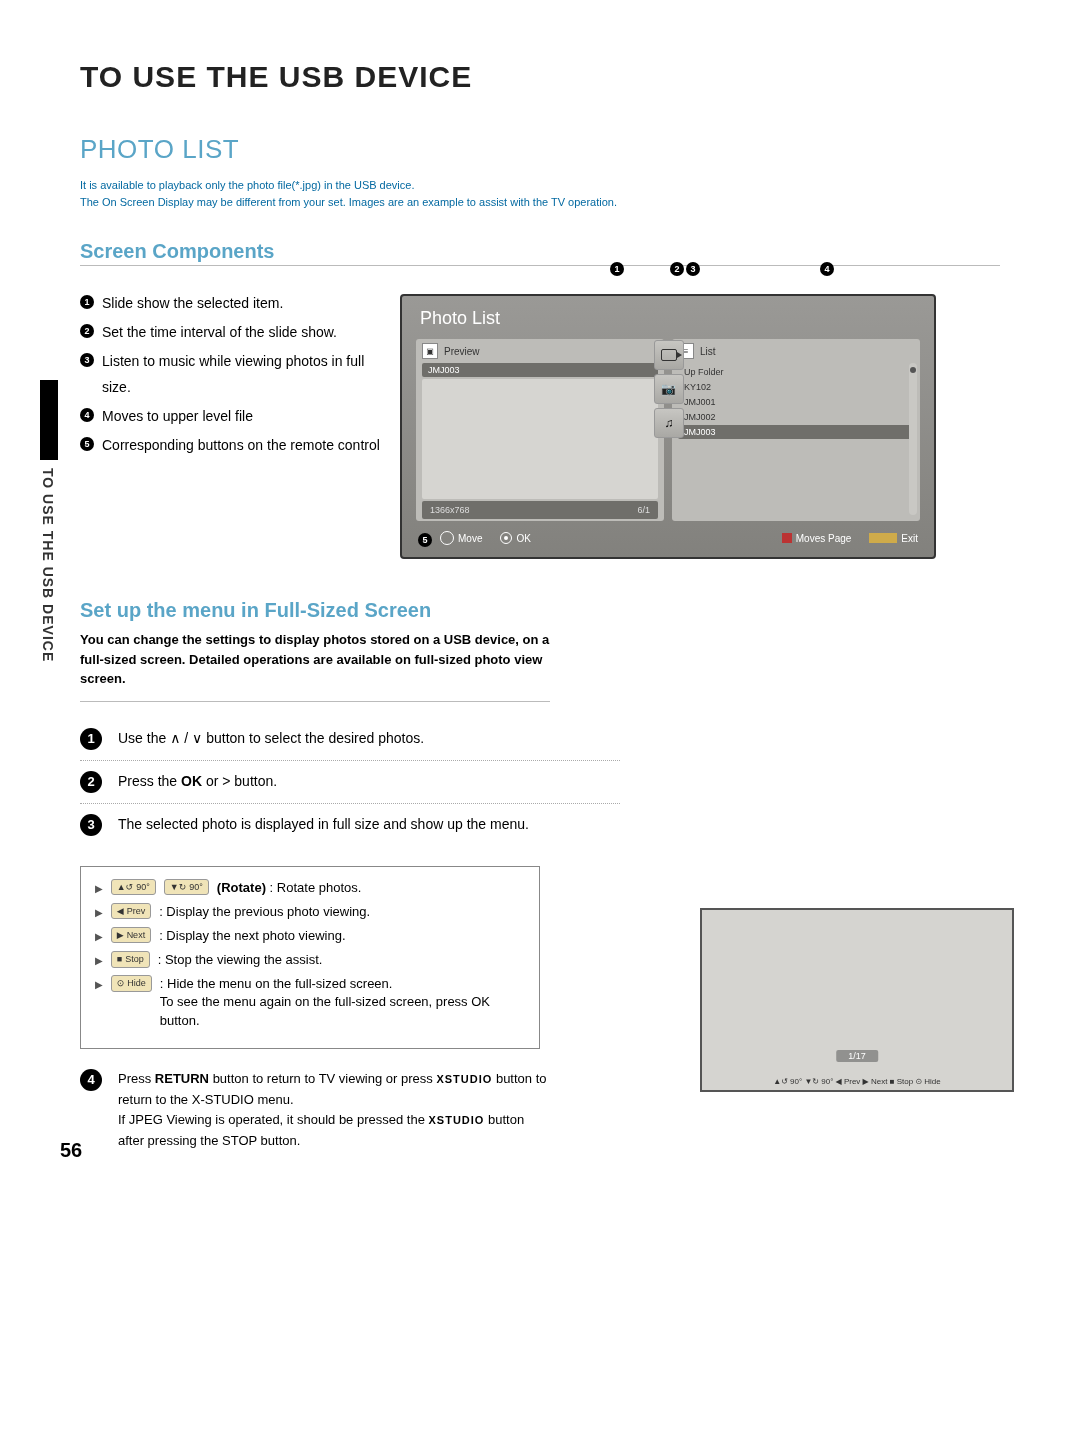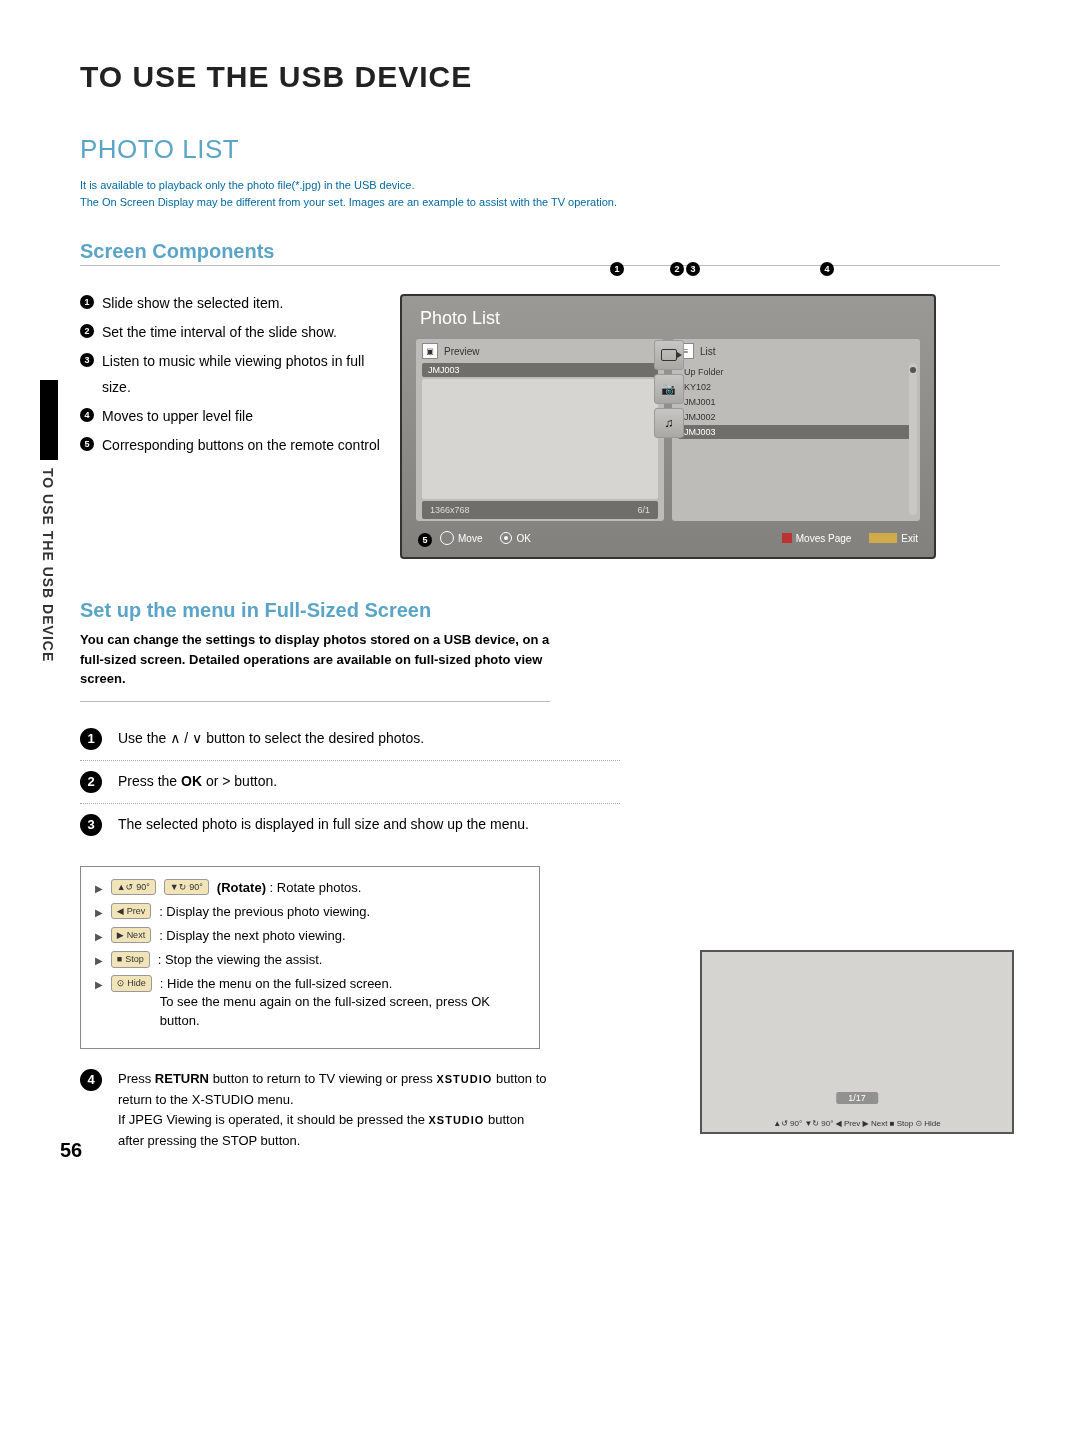--- a/index.html
+++ b/index.html
@@ -362,21 +362,21 @@
     background: #f0e4b8;
     border: 1px solid #999;
     border-radius: 3px;
     font-size: 9px;
     padding: 1px 5px;
     color: #333;
   }
   .right-photo {
     position: absolute;
     right: 70px;
-    top: 950px;
+    top: 908px;
     width: 310px;
   }
   .photo-frame {
     width: 310px;
     height: 180px;
     background: #d5d4d0;
     border: 2px solid #555;
     position: relative;
   }
   .photo-count {

